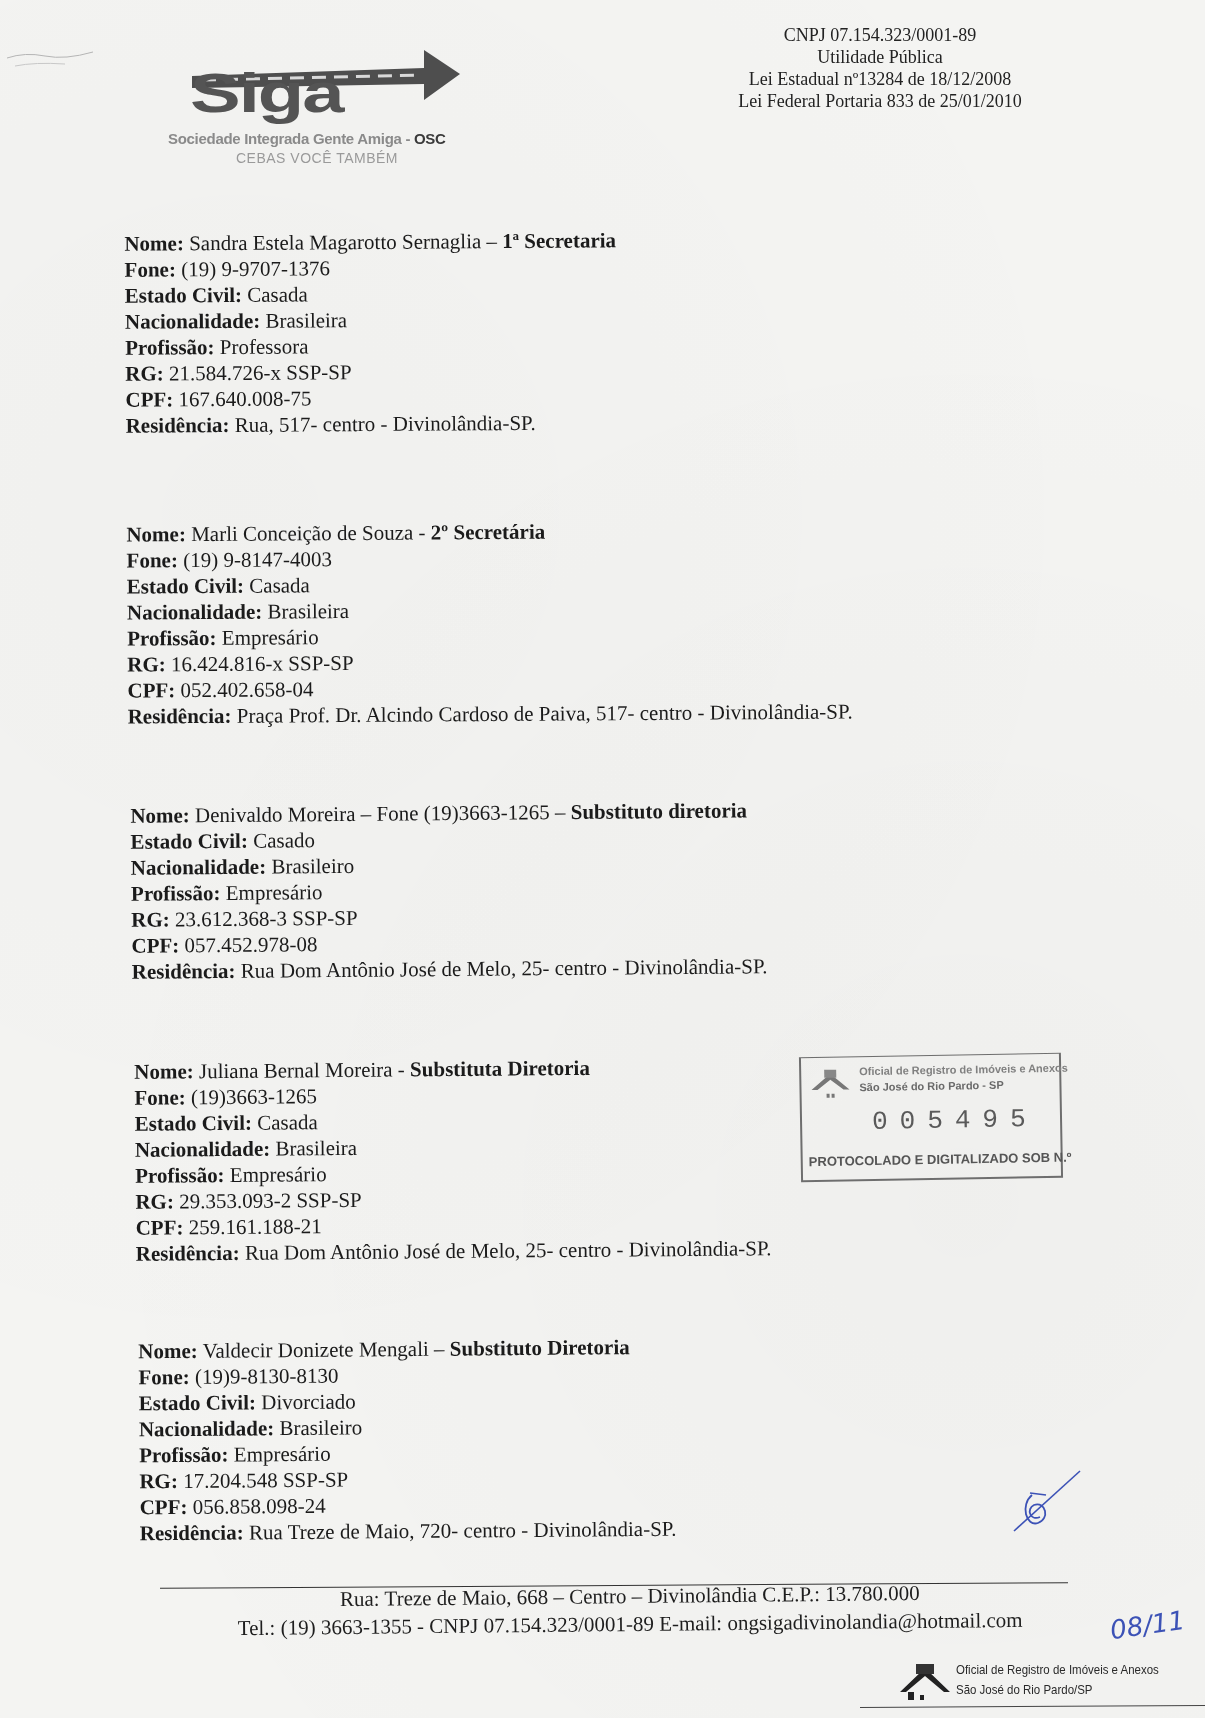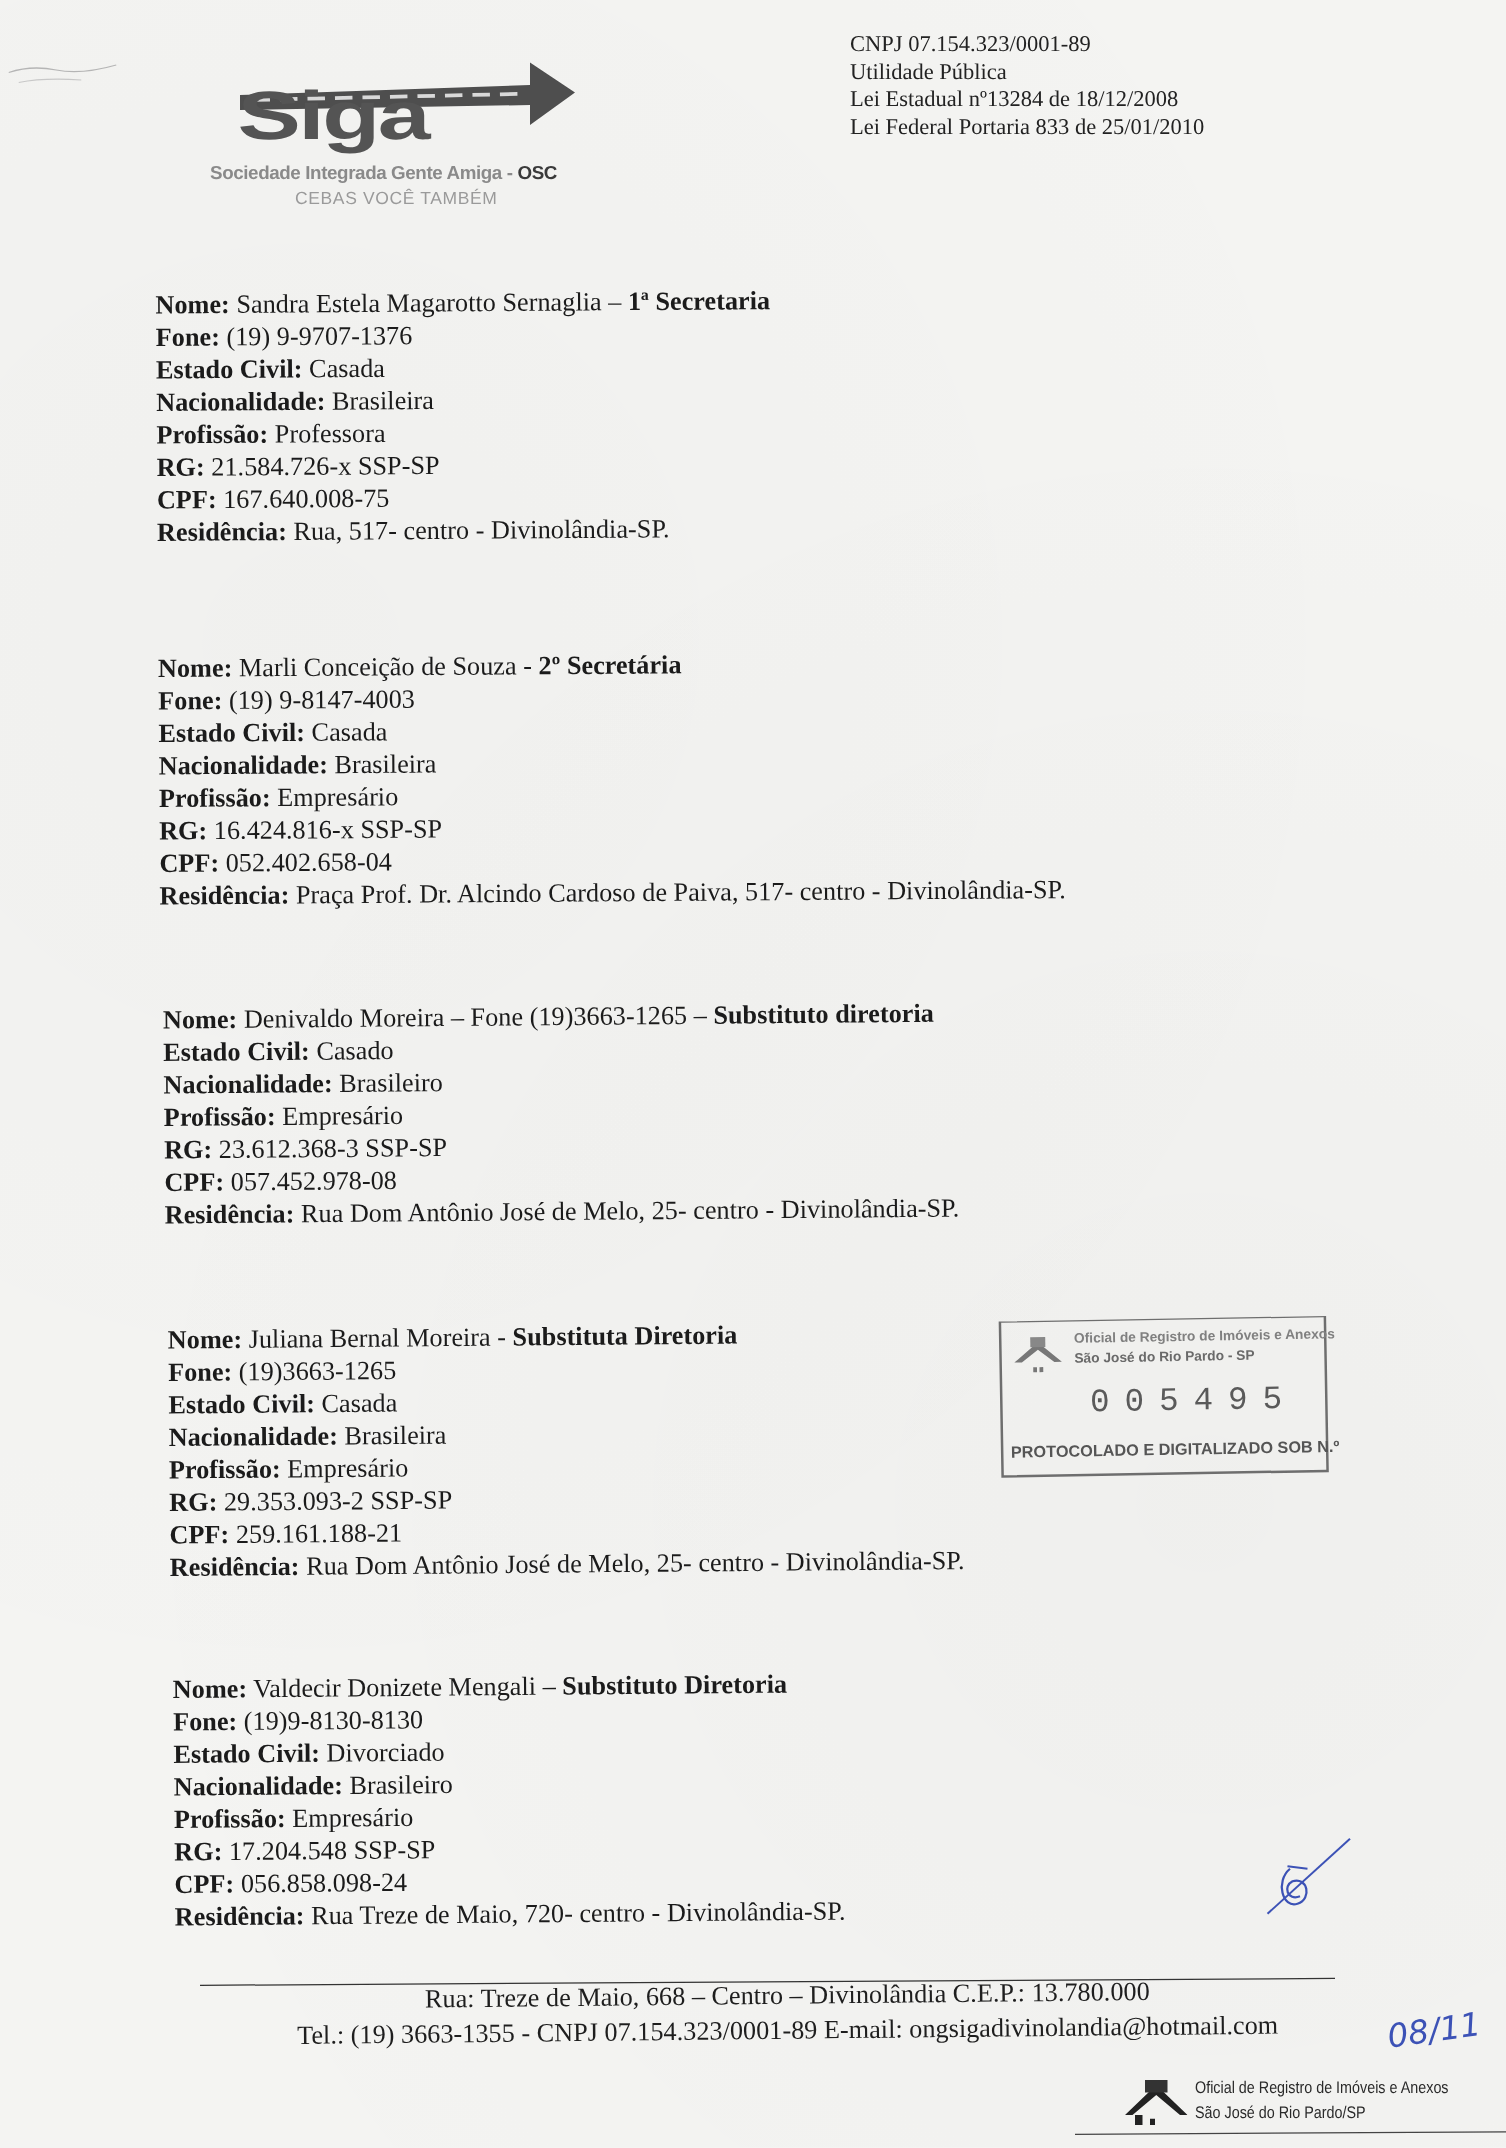--- a/index.html
+++ b/index.html
@@ -33,21 +33,21 @@
   .logo .slogan {
     position: absolute; left: 66px; top: 106px; white-space: nowrap;
     font-family: "Liberation Sans", sans-serif; font-size: 14px;
     color: #9a9a9a; letter-spacing: 0.5px;
   }
   .scribble { position: absolute; left: 5px; top: 30px; }
 
   
   .header-info {
     position: absolute; left: 680px; top: 24px; width: 400px;
-    font-size: 18px; line-height: 22px; color: #222;
+    text-align: center; font-size: 18px; line-height: 22px; color: #222;
   }
   .header-info div { white-space: nowrap; }
 
   
   .person { position: absolute; font-size: 21px; line-height: 26px; }
   .person .row { white-space: nowrap; }
   .person .lbl { font-weight: bold; }
   .person .role { font-weight: bold; }
 
   

